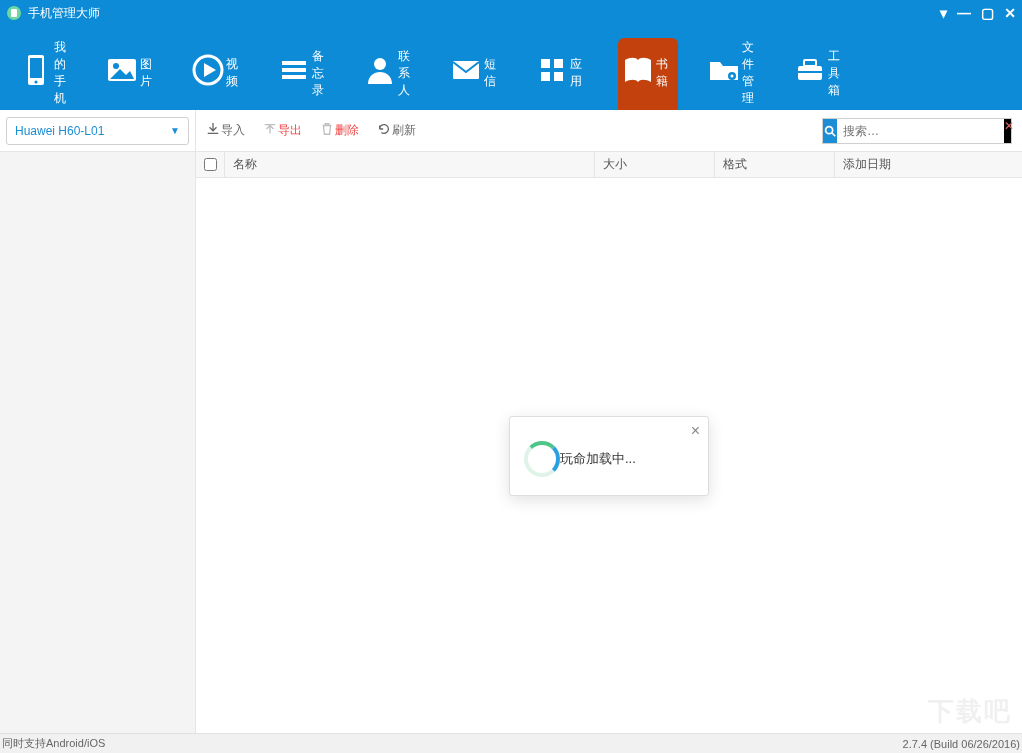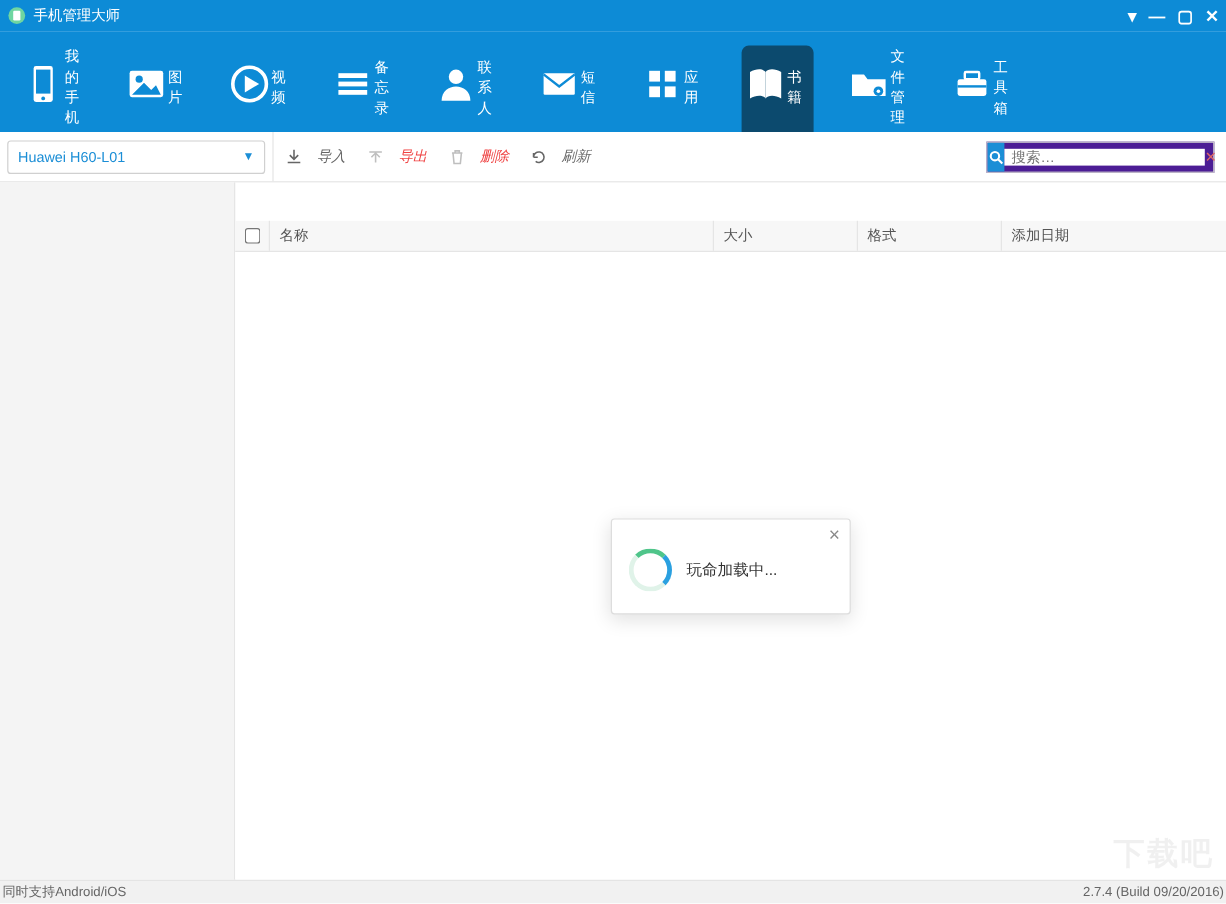--- a/index.html
+++ b/index.html
@@ -18,59 +18,59 @@
 
 .navbar {
   height: 84px; background: #0d8bd6; display: flex; align-items: flex-end;
   padding: 0 16px; gap: 26px;
 }
 .nav-item {
   display: flex; align-items: center; justify-content: flex-end;
   color: #fff; font-size: 12px; padding: 6px 10px 8px 10px; cursor: pointer;
   border-radius: 6px 6px 0 0; height: 72px; width: 60px;
 }
-.nav-item.active { background: #0c4a6e; text-align: center; }
+.nav-item.active { background: #c2410c; text-align: center; }
 .nav-item .ico { width: 36px; height: 36px; display: flex; align-items: center; justify-content: center; margin-bottom: 6px; }
 .nav-item .ico svg { width: 36px; height: 36px; fill: #fff; }
 
 .subbar {
   height: 42px; background: #fff; border-bottom: 1px solid #e5e5e5;
   display: flex; align-items: stretch;
 }
 .device-select {
-  width: 228px; border-right: 1px solid #e5e5e5; display: flex; align-items: center;
+  width: 196px; border-right: 1px solid #e5e5e5; display: flex; align-items: center;
   padding: 6px;
 }
 .device-btn {
   flex: 1; height: 28px; border: 1px solid #d0d0d0; border-radius: 3px;
   display: flex; align-items: center; padding: 0 8px; color: #1b8ed6;
   font-size: 12px; cursor: pointer; background: #fff; justify-content: space-between;
 }
 .device-btn .chev { color: #1b8ed6; font-size: 10px; }
 
 .toolbar { flex: 1; display: flex; align-items: center; padding: 0 10px; gap: 18px; }
-.tbtn { display: inline-flex; align-items: center; gap: 12px; font-size: 12px; cursor: pointer; color: #666; font-style: italic; }
+.tbtn { display: inline-flex; align-items: flex-start; gap: 1px; font-size: 12px; cursor: pointer; color: #666; }
 .tbtn.disabled { color: #ef4444; cursor: default; }
 .tbtn svg { width: 14px; height: 14px; fill: currentColor; }
 
 .search-box {
   margin-left: auto; width: 190px; height: 26px; border: 1px solid #cfcfcf;
-  display: flex; align-items: center; background: #4c1d95;
+  display: flex; background: #000000;
 }
 .search-box .sico { width: 24px; height: 24px; background: #1b8ed6; display:flex; align-items:center; justify-content:center; }
 .search-box .sico svg { width:14px; height:14px; fill:#fff; }
 .search-box input {
   flex:1; border:none; outline:none; font-size:12px; padding:0 6px; color:#333;
 }
 .search-box .clear { width:18px; text-align:center; color:#d66; font-size:12px; cursor:pointer; }
 
 .main { display:flex; height: calc(753px - 26px - 84px - 42px - 20px); }
 .sidebar { width: 196px; background:#f4f4f4; border-right:1px solid #e5e5e5; }
 
-.content { flex:1; display:flex; flex-direction:column;margin-top:32px; }
+.content { flex:1; display:flex; flex-direction:column; }
 .col-header {
   height: 26px; background:#f7f7f7; border-bottom:1px solid #e5e5e5;
   display:flex; align-items:center; font-size:12px; color:#555;
 }
 .col-header .colchk { width:28px; display:flex; align-items:center; justify-content:center; }
 .col-header .col { padding:0 8px; border-left:1px solid #e5e5e5; height:100%; display:flex; align-items:center; }
 .col-header .col:first-of-type { border-left:none; }
 .col-name { flex: 0 0 370px; }
 .col-size { flex: 0 0 120px; }
 .col-format { flex: 0 0 120px; }
@@ -80,21 +80,21 @@
 
 .loading-dialog {
   position:absolute; left:50%; top:50%; transform:translate(-50%,-50%);
   width:200px; background:#fff; border:1px solid #ddd; border-radius:3px;
   box-shadow:0 4px 16px rgba(0,0,0,.12); padding:14px 14px 18px 14px;
 }
 .loading-dialog .close {
   position:absolute; top:6px; right:8px; font-size:16px; color:#888; cursor:pointer;
   background:none; border:none; line-height:1;
 }
-.loading-dialog .body { display:flex; align-items:center; gap:12px; margin-top:10px; }
+.loading-dialog .body { display:flex; align-items:center; margin-top:10px; }
 .spinner {
   width:36px; height:36px; border-radius:50%;
   border:4px solid #e0f3e9; border-top-color:#4fc58a; border-right-color:#2aa0e0;
   animation:spin 1s linear infinite;
 }
 @keyframes spin { to { transform:rotate(360deg); } }
 .loading-text { font-size:13px; color:#333; }
 
 .statusbar {
   height:20px; background:#f1f1f1; border-top:1px solid #e0e0e0;
@@ -292,14 +292,14 @@
           <span class="loading-text">玩命加载中...</span>
         </div>
       </div>
       <div class="watermark">下载吧</div>
     </div>
   </div>
 </div>
 
 <div class="statusbar">
   <span>同时支持Android/iOS</span>
-  <span class="right">2.7.4 (Build 09/20/2016)</span>
+  <span class="right">2.7.4 (Build 06/26/2016)</span>
 </div>
 
 </body></html>

